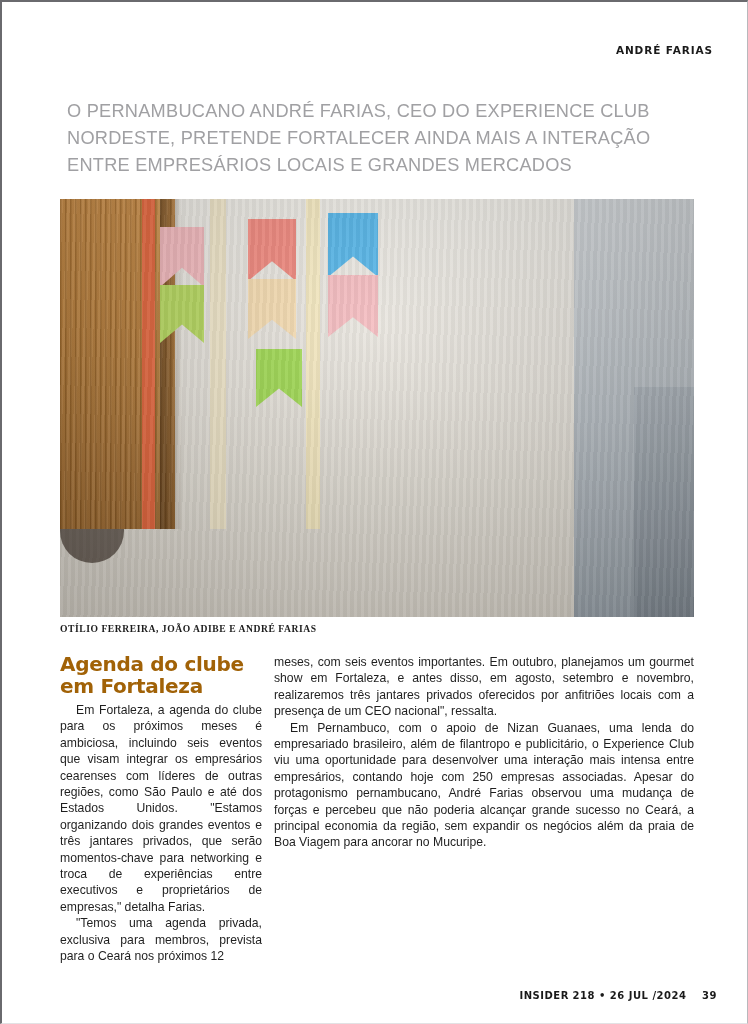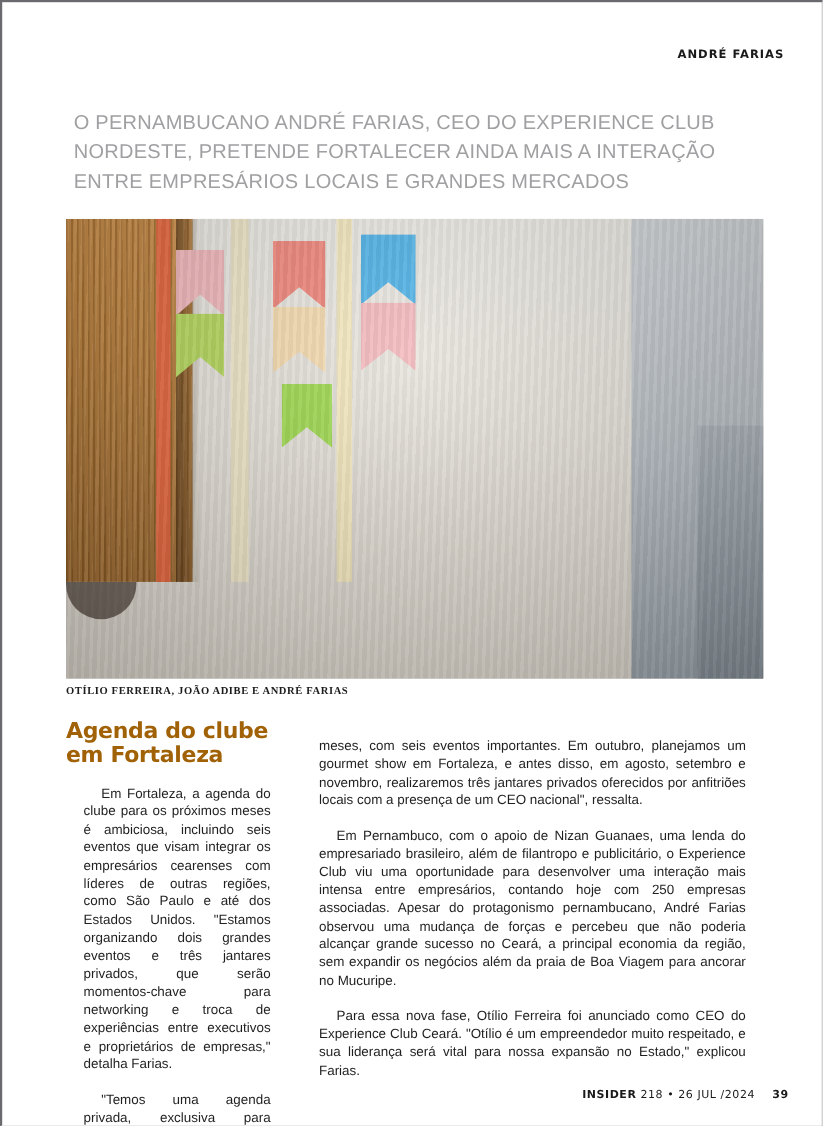--- a/index.html
+++ b/index.html
@@ -152,40 +152,40 @@
     letter-spacing: -0.3px;
     margin: 0 0 5px 0;
     color: #a16207;
     font-family: "DejaVu Sans", sans-serif;
   }
   .sec-head.spaced { margin-top: 17px; }
 
   .para {
     font-size: 12.2px;
     line-height: 16.4px;
-    margin: 16px;
+    margin: 0;
     text-align: justify;
     color: #1f1f1f;
   }
   .para + .para { text-indent: 16px; }
   .para.first { text-indent: 16px; }
 
   
   .footer {
     position: absolute;
     right: 30px;
     bottom: 22px;
     font-size: 10px;
     letter-spacing: 0.5px;
     color: #1a1a1a;
     font-family: "DejaVu Sans", sans-serif;
     white-space: nowrap;
   }
   .footer .brand { font-weight: 700; }
-  .footer .issue { font-weight: 400; text-align: right; }
+  .footer .issue { font-weight: 700; text-align: right; }
   .footer .pageno { font-weight: 700; margin-left: 12px; }
 </style>
 </head>
 <body>
 
 <div class="page">
 
   <div class="running-head">ANDRÉ FARIAS</div>
 
   <div class="deck">
@@ -246,21 +246,20 @@
 
   <div class="col col-left">
     <h2 class="sec-head">Agenda do clube em Fortaleza</h2>
     <p class="para first">Em Fortaleza, a agenda do clube para os próximos meses é ambiciosa, incluindo seis eventos que visam integrar os empresários cearenses com líderes de outras regiões, como São Paulo e até dos Estados Unidos. "Estamos organizando dois grandes eventos e três jantares privados, que serão momentos-chave para networking e troca de experiências entre executivos e proprietários de empresas," detalha Farias.</p>
     <p class="para">"Temos uma agenda privada, exclusiva para membros, prevista para o Ceará nos próximos 12</p>
   </div>
 
   <div class="col col-right">
     <p class="para">meses, com seis eventos importantes. Em outubro, planejamos um gourmet show em Fortaleza, e antes disso, em agosto, setembro e novembro, realizaremos três jantares privados oferecidos por anfitriões locais com a presença de um CEO nacional", ressalta.</p>
     <p class="para">Em Pernambuco, com o apoio de Nizan Guanaes, uma lenda do empresariado brasileiro, além de filantropo e publicitário, o Experience Club viu uma oportunidade para desenvolver uma interação mais intensa entre empresários, contando hoje com 250 empresas associadas. Apesar do protagonismo pernambucano, André Farias observou uma mudança de forças e percebeu que não poderia alcançar grande sucesso no Ceará, a principal economia da região, sem expandir os negócios além da praia de Boa Viagem para ancorar no Mucuripe.</p>
-    <p class="para first">Para essa nova fase, Otílio Ferreira foi anunciado como CEO do Experience Club Ceará. "Otílio é um empreendedor muito respeitado, e sua liderança será vital para nossa expansão no Estado," explicou Farias.</p>
   </div>
 
   <div class="footer">
     <span class="brand">INSIDER</span>
     <span class="issue">218 • 26 JUL /2024</span>
     <span class="pageno">39</span>
   </div>
 
 </div>
 

